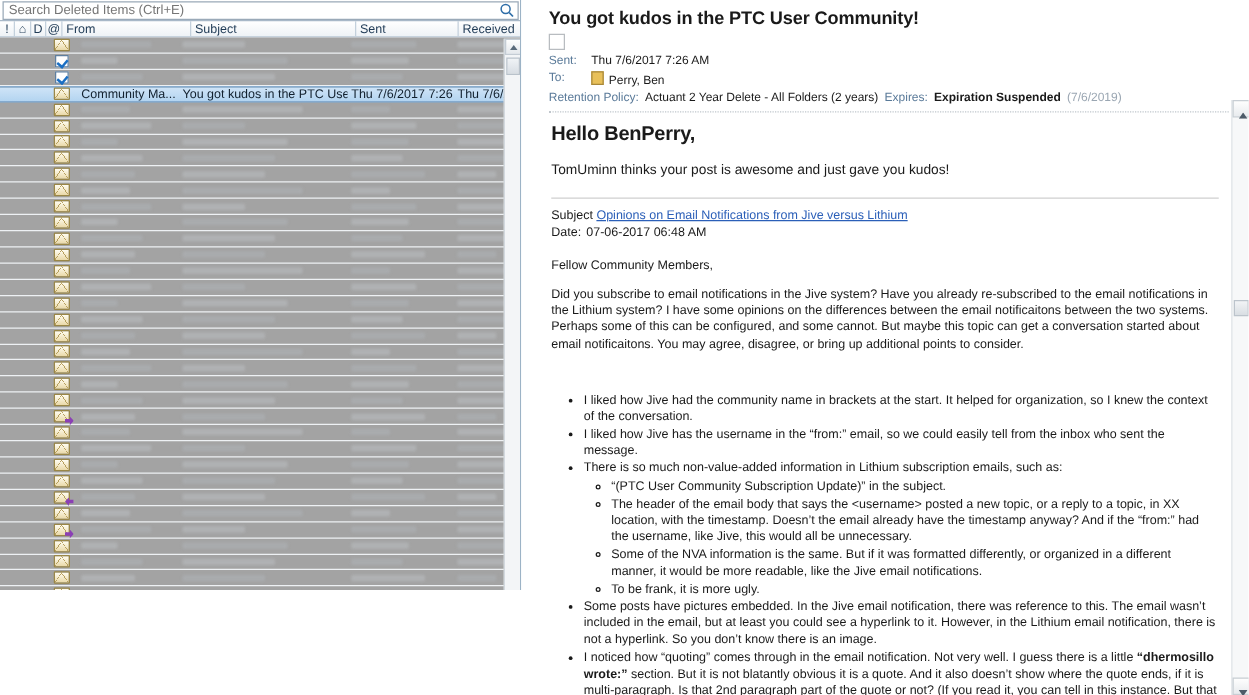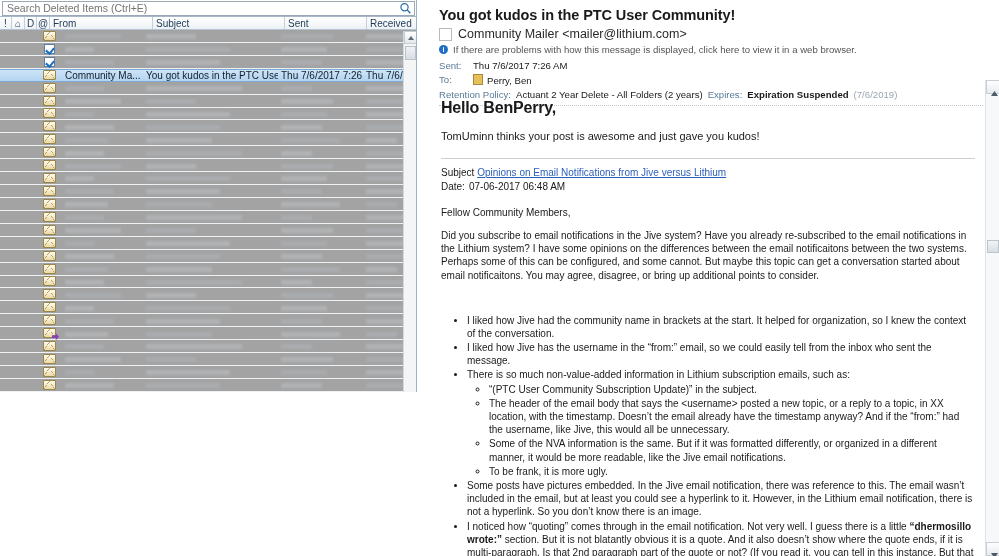--- a/index.html
+++ b/index.html
@@ -6,21 +6,21 @@
   html,body{margin:0;padding:0;}
   body{
     width:999px;height:556px;overflow:hidden;
     font-family:"Liberation Sans","DejaVu Sans",sans-serif;
     font-size:11px;color:#000;background:#ffffff;
   }
   #app{position:relative;width:999px;height:556px;display:flex;}
 
   
   #list-pane{
-    position:relative;width:416px;height:392px;flex:0 0 416px;
+    position:relative;width:416px;height:472px;flex:0 0 416px;
     background:#ffffff;border-right:1px solid #9cb3c6;
     display:flex;flex-direction:column;overflow:hidden;
   }
   
   #search-row{
     height:17px;flex:0 0 17px;background:#ffffff;
     border-bottom:1px solid #a8b8c8;
     display:flex;align-items:center;position:relative;
     box-sizing:border-box;
   }
@@ -821,27 +821,22 @@
     </div>
   </div>
 
   <div id="read-pane">
 
     <div id="read-head">
       <div id="subject">You got kudos in the PTC User Community!</div>
 
       <div id="sender-row">
         <span class="sender-box"></span>
-        <span id="sender-name">Community Mailer  &lt;mailer@lithium.com&gt;</span>
       </div>
 
-      <div id="infobar">
-        <span class="info-i">i</span>
-        <span id="infotext">If there are problems with how this message is displayed, click here to view it in a web browser.</span>
-      </div>
 
       <div class="meta">
         <span class="lbl">Sent:</span>
         <span class="val">Thu 7/6/2017 7:26 AM</span>
       </div>
 
       <div class="meta">
         <span class="lbl">To:</span>
         <span class="val">
           <span class="mini-ic"></span><span>Perry, Ben</span>

